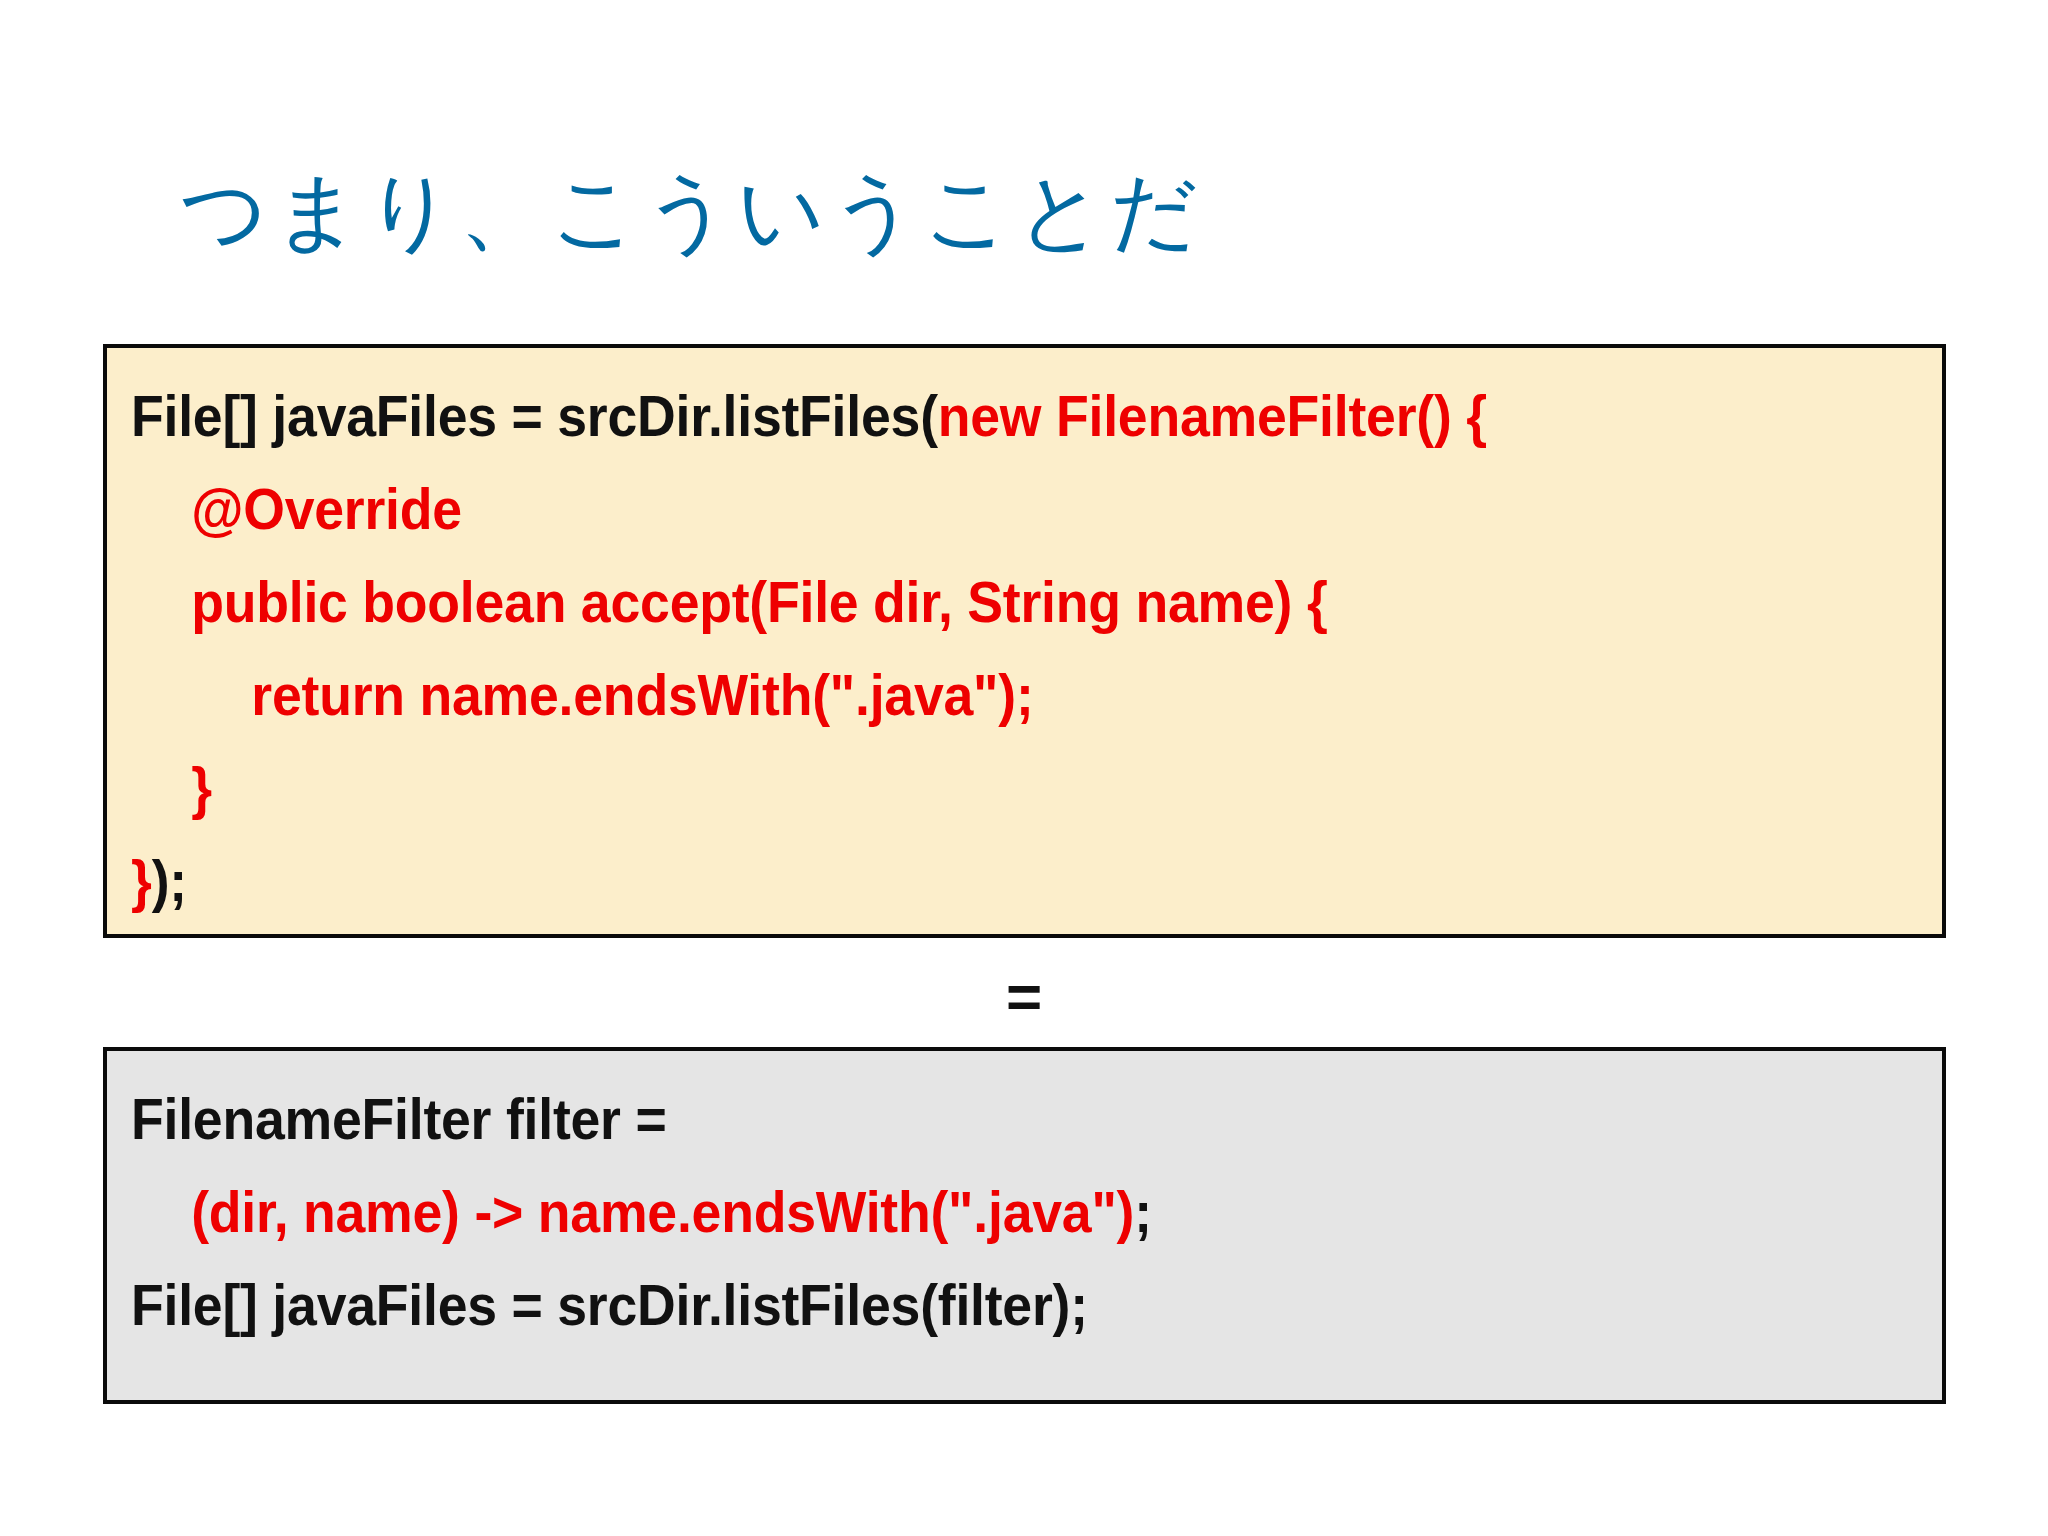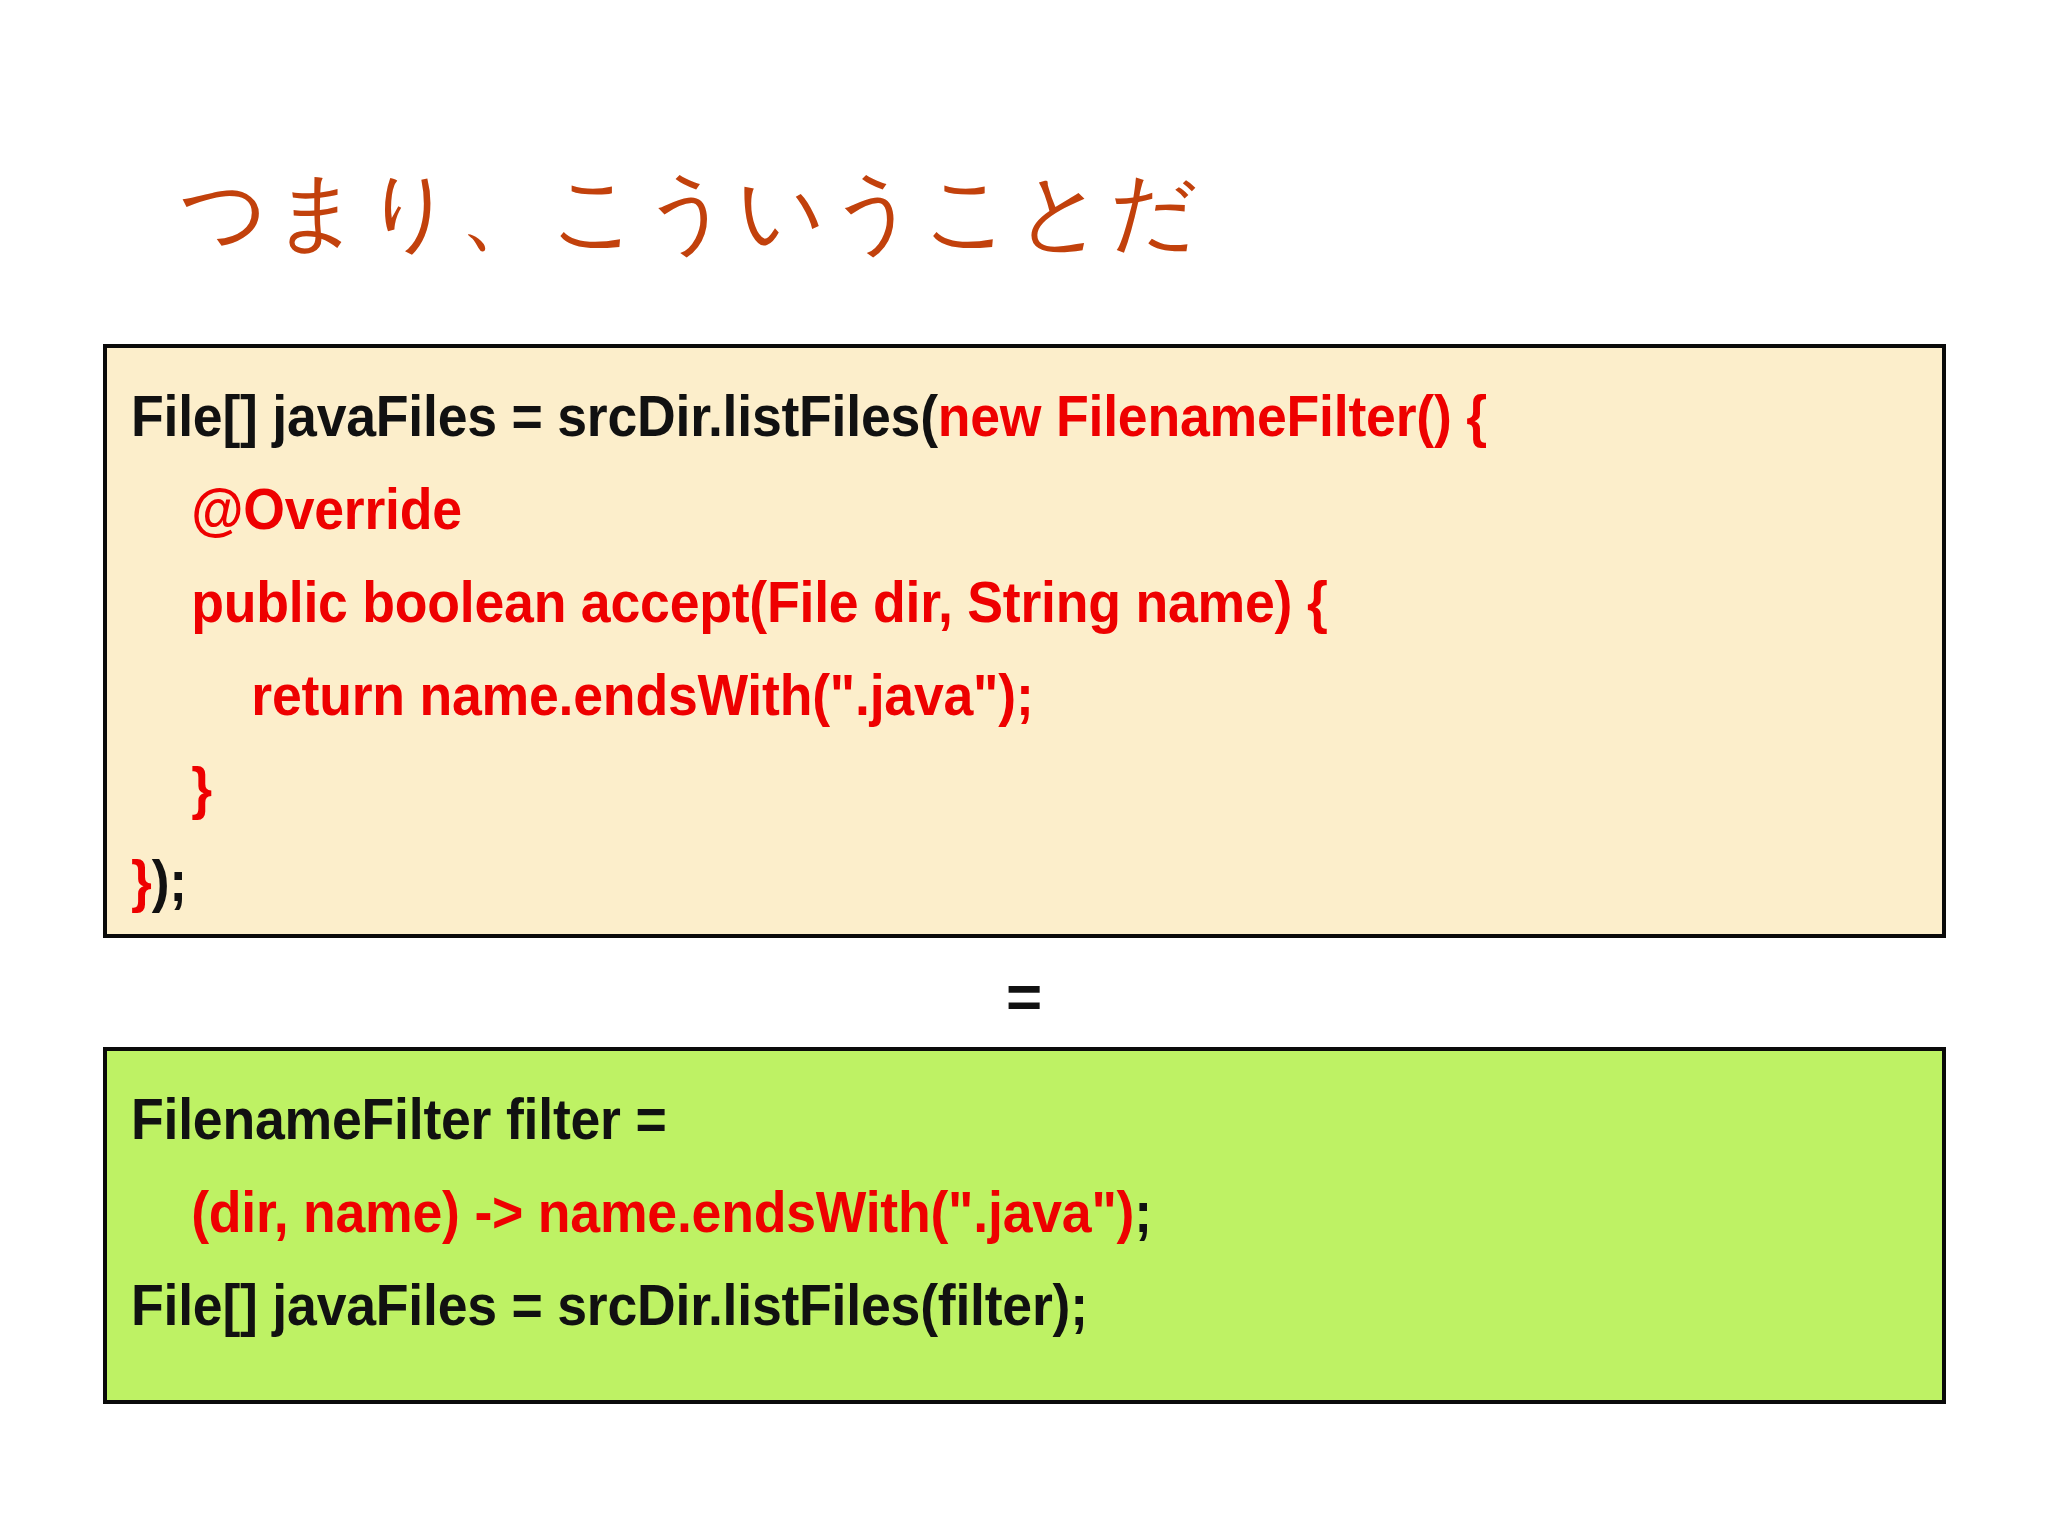--- a/index.html
+++ b/index.html
@@ -23,21 +23,21 @@
   }
 
   
   #slide-title {
     position: absolute;
     left: 180px;
     top: 168px;
     font-family: "DejaVu Serif", "Liberation Serif", serif;
     font-size: 86px;
     line-height: 1.0;
-    color: #c2410c;
+    color: #0369a1;
     letter-spacing: 0.06em;
     white-space: nowrap;
   }
 
   
   .code-box {
     position: absolute;
     background: #fceecb;
     border: 4px solid #0a0a0a;
     box-sizing: border-box;
@@ -110,21 +110,21 @@
         <div class="code-line" style="padding-left: 64px;"><span class="tok tok-red" style="color: rgb(238, 0, 0);">@Override</span></div>
         <div class="code-line" style="padding-left: 64px;"><span class="tok tok-red" style="color: rgb(238, 0, 0);">public boolean accept(File dir, String name) {</span></div>
         <div class="code-line" style="padding-left: 128px;"><span class="tok tok-red" style="color: rgb(238, 0, 0);">return name.endsWith(".java");</span></div>
         <div class="code-line" style="padding-left: 64px;"><span class="tok tok-red" style="color: rgb(238, 0, 0);">}</span></div>
         <div class="code-line" style="padding-left: 0px;"><span class="tok tok-red" style="color: rgb(238, 0, 0);">}</span><span class="tok tok-black" style="color: rgb(17, 17, 17);">);</span></div>
       </div>
   </div>
 
   <div id="equals-separator">=</div>
 
-  <div class="code-box" id="code-box-2" style="background: #bef264; border-color: rgb(10, 10, 10);">
+  <div class="code-box" id="code-box-2" style="background: #e5e5e5; border-color: rgb(10, 10, 10);">
     <div class="code-lines" id="code-lines-2">
         <div class="code-line" style="padding-left: 0px;"><span class="tok tok-black" style="color: rgb(17, 17, 17);">FilenameFilter filter =</span></div>
         <div class="code-line" style="padding-left: 64px;"><span class="tok tok-red" style="color: rgb(238, 0, 0);">(dir, name) -&gt; name.endsWith(".java")</span><span class="tok tok-black" style="color: rgb(17, 17, 17);">;</span></div>
         <div class="code-line" style="padding-left: 0px;"><span class="tok tok-black" style="color: rgb(17, 17, 17);">File[] javaFiles = srcDir.listFiles(filter);</span></div>
       </div>
   </div>
 
 </div>
 
 </body></html>

